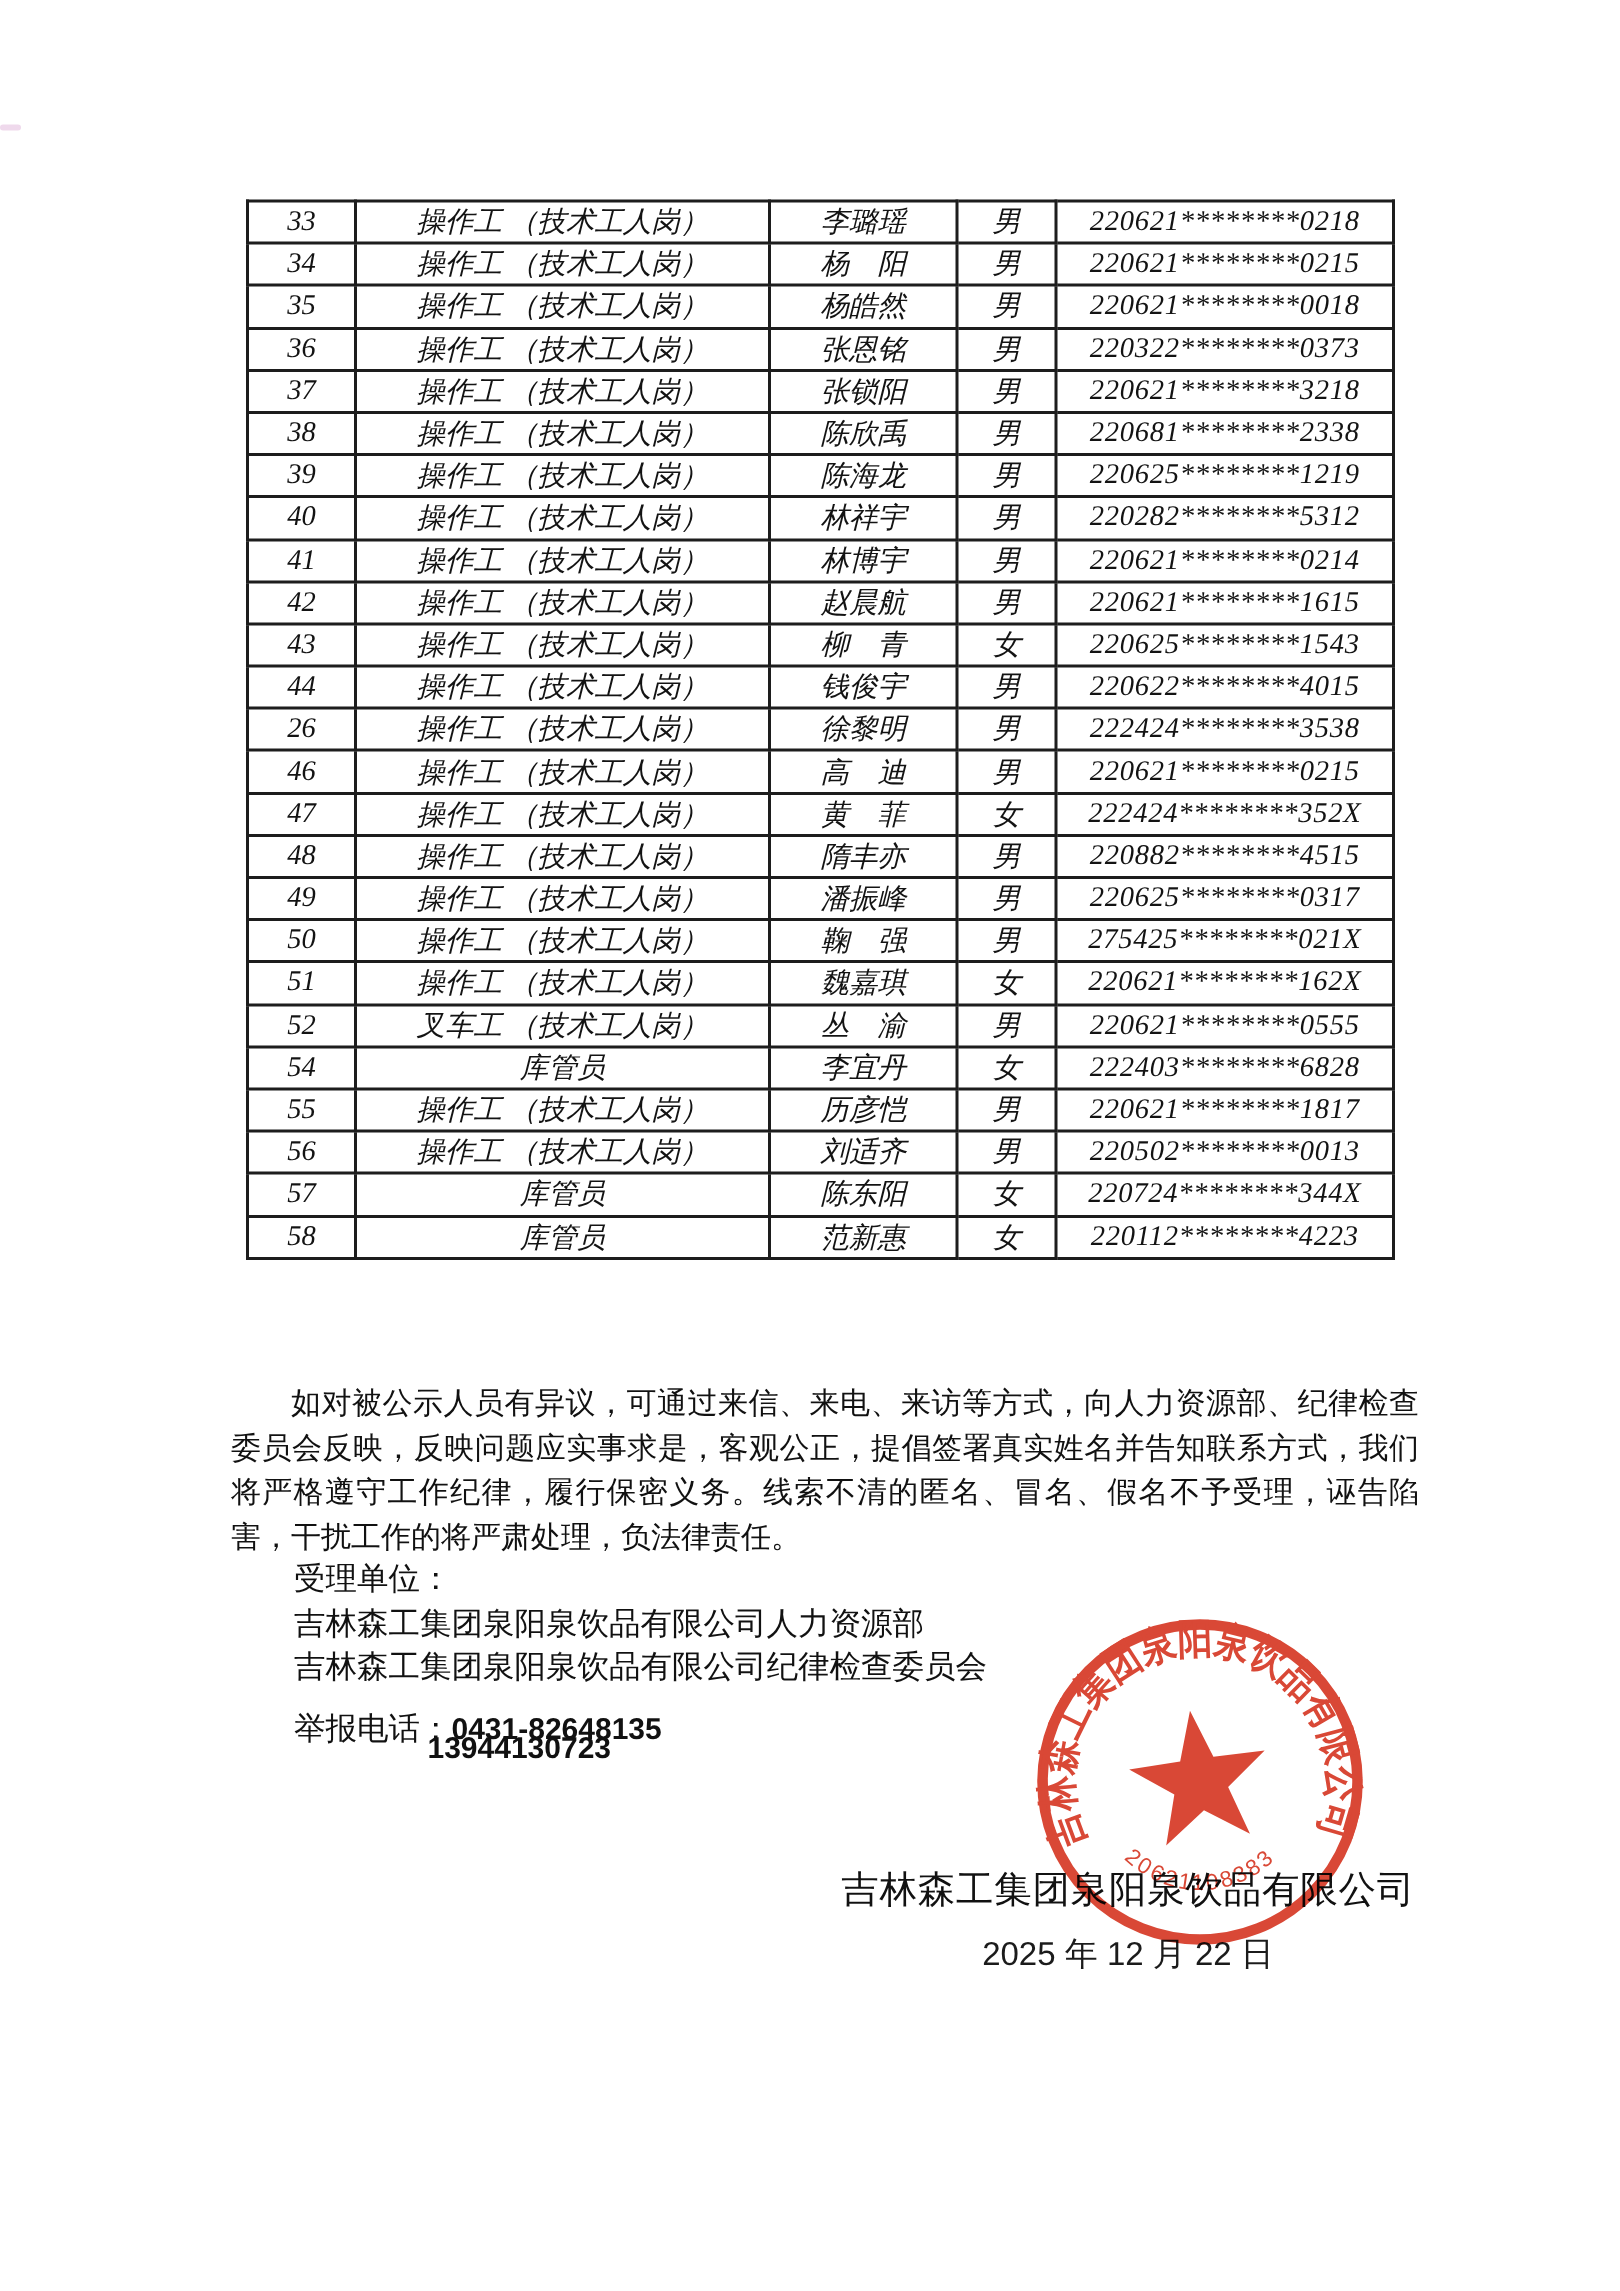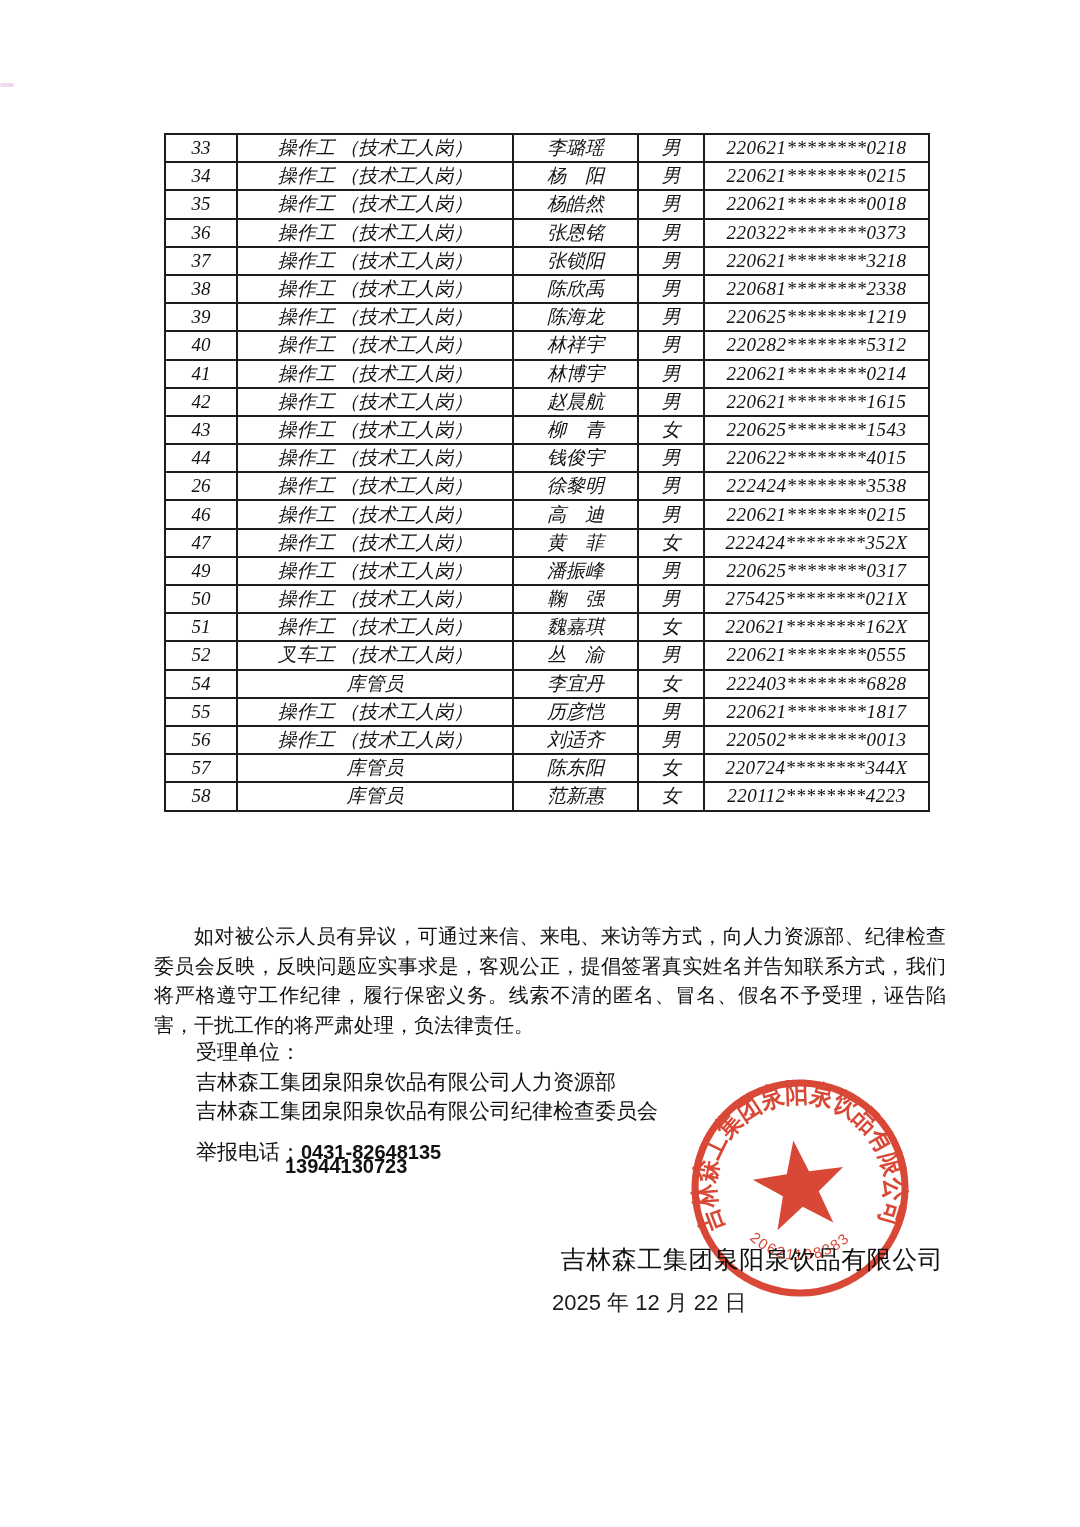--- a/index.html
+++ b/index.html
@@ -35,21 +35,21 @@
   .acc-unit2{top:1097px;}
   .acc-hotline{top:1126px;margin-top:12px;}
   .acc-phone2{top:1155px;left:285px;}
   .num-sans{font-family:"Liberation Sans","DejaVu Sans",sans-serif;font-weight:600;font-size:20px;}
   
   .sig-company{
     position:absolute;left:552px;top:1243px;width:400px;text-align:center;
     font-size:25px;letter-spacing:0.5px;white-space:nowrap;color:#111;
   }
   .sig-date{
-    position:absolute;left:552px;top:1288px;width:400px;
+    position:absolute;left:552px;top:1288px;width:400px;text-align:center;
     font-family:"Liberation Sans","DejaVu Sans",sans-serif;
     font-size:22px;color:#1b1b1b;white-space:nowrap;
   }
   
   .seal-wrap{
     position:absolute;left:660px;top:1048px;width:280px;height:280px;
     mix-blend-mode:multiply;opacity:0.93;pointer-events:none;
   }
 </style>
 </head>
@@ -163,20 +163,27 @@
     <td class="c-name">高　迪</td>
     <td class="c-sex">男</td>
     <td class="c-id">220621********0215</td>
   </tr>
       <tr>
     <td class="c-no">47</td>
     <td class="c-pos">操作工 （技术工人岗）</td>
     <td class="c-name">黄　菲</td>
     <td class="c-sex">女</td>
     <td class="c-id">222424********352X</td>
+  </tr>
+      <tr>
+    <td class="c-no">48</td>
+    <td class="c-pos">操作工 （技术工人岗）</td>
+    <td class="c-name">隋丰亦</td>
+    <td class="c-sex">男</td>
+    <td class="c-id">220882********4515</td>
   </tr>
       <tr>
     <td class="c-no">49</td>
     <td class="c-pos">操作工 （技术工人岗）</td>
     <td class="c-name">潘振峰</td>
     <td class="c-sex">男</td>
     <td class="c-id">220625********0317</td>
   </tr>
       <tr>
     <td class="c-no">50</td>

